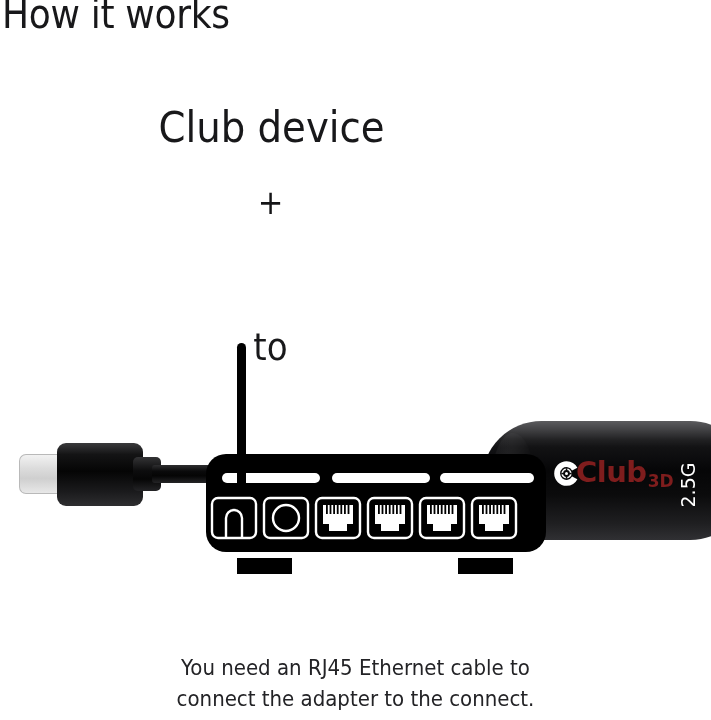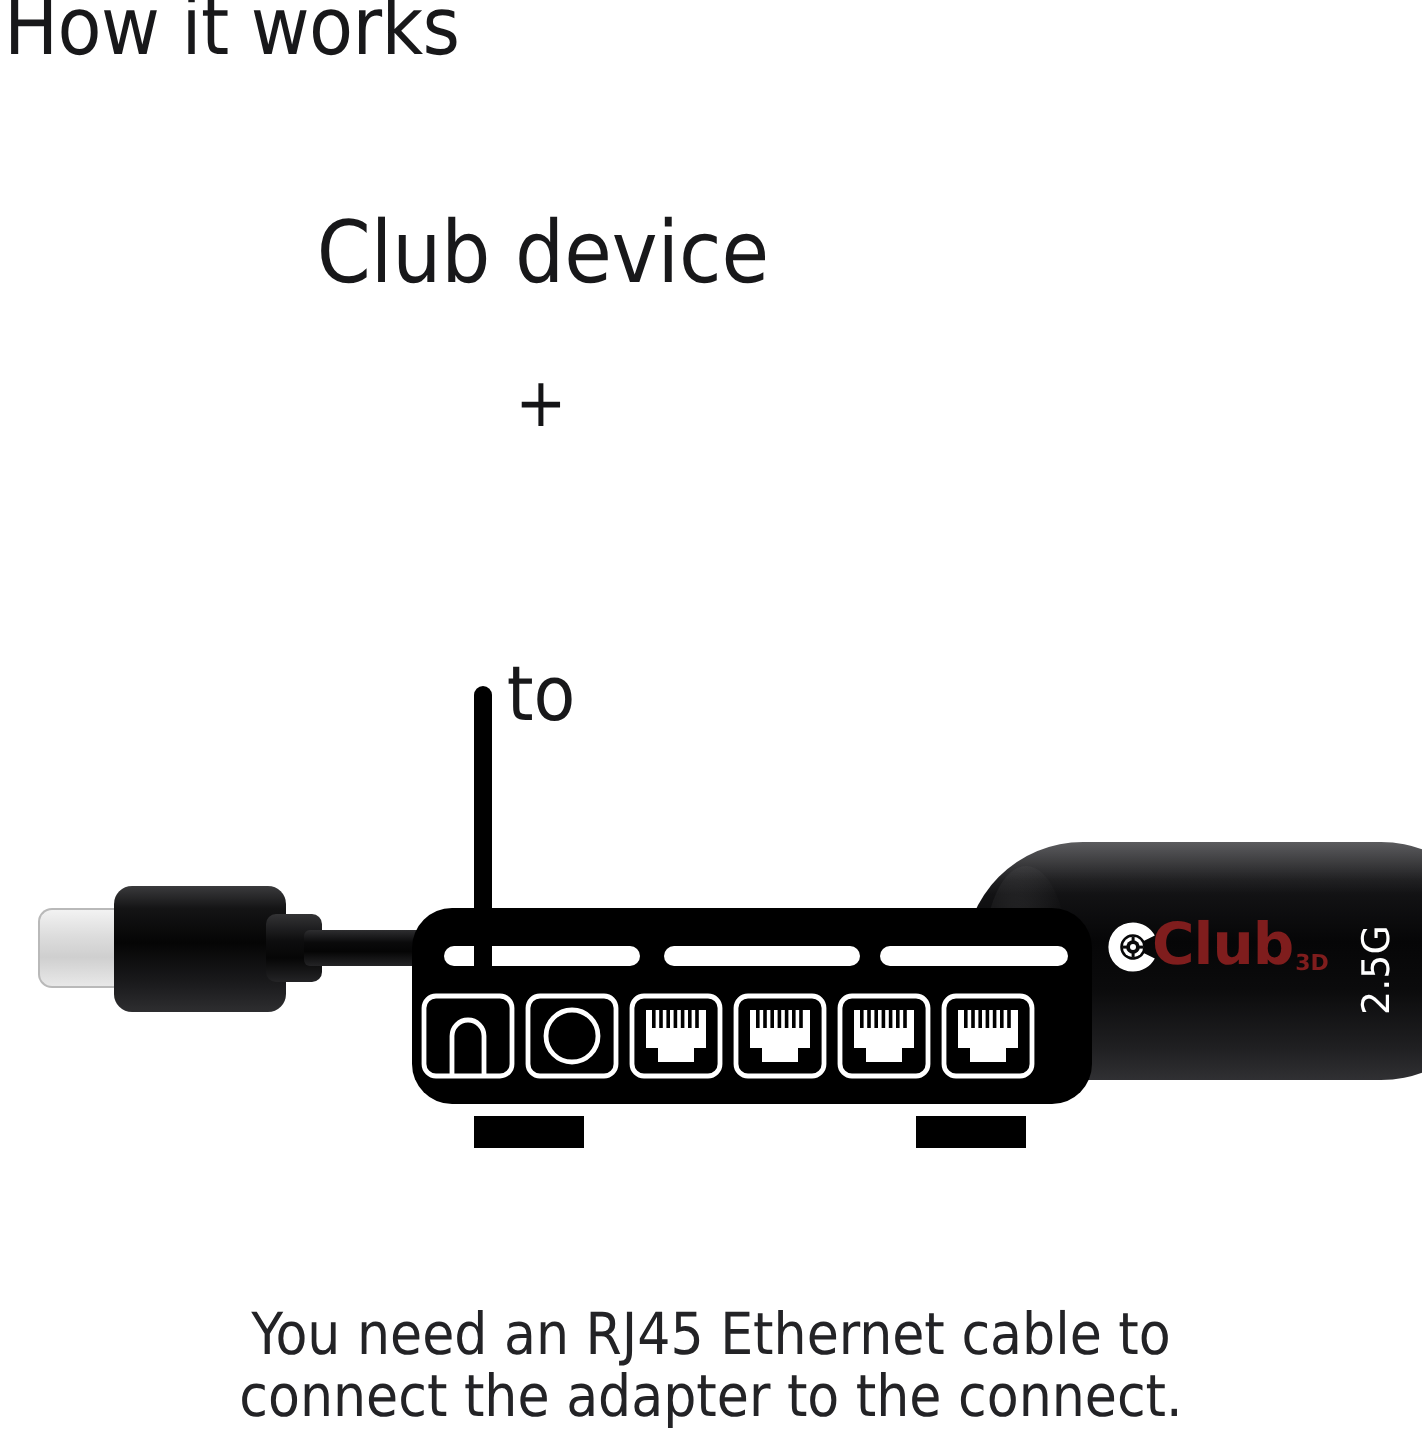--- a/index.html
+++ b/index.html
@@ -72,21 +72,21 @@
   }
   .label-to .shift { display: inline-block; transform: translateX(-85px); }
 
   
   .caption {
     position: absolute;
     left: 0;
     right: 0;
     top: 652px;
     text-align: center;
-    font-size: 29px;
+    font-size: 22px;
     line-height: 31px;
     color: #232326;
     font-weight: 400;
   }
   .caption .line { display: block; }
 
   
   #adapter {
     position: absolute;
     left: 0;
@@ -189,21 +189,21 @@
   }
   .club-word {
     font-size: 29px;
     line-height: 29px;
     font-weight: 700;
     letter-spacing: -0.5px;
     margin-left: -4px;
     font-family: "DejaVu Sans", "Liberation Sans", sans-serif;
   }
   .club-sup {
-    font-size: 11px;
+    font-size: 17px;
     line-height: 11px;
     font-weight: 700;
     margin-left: 1px;
     margin-top: 1px;
     font-family: "DejaVu Sans", "Liberation Sans", sans-serif;
   }
 
   
   .speed-badge {
     position: absolute;

